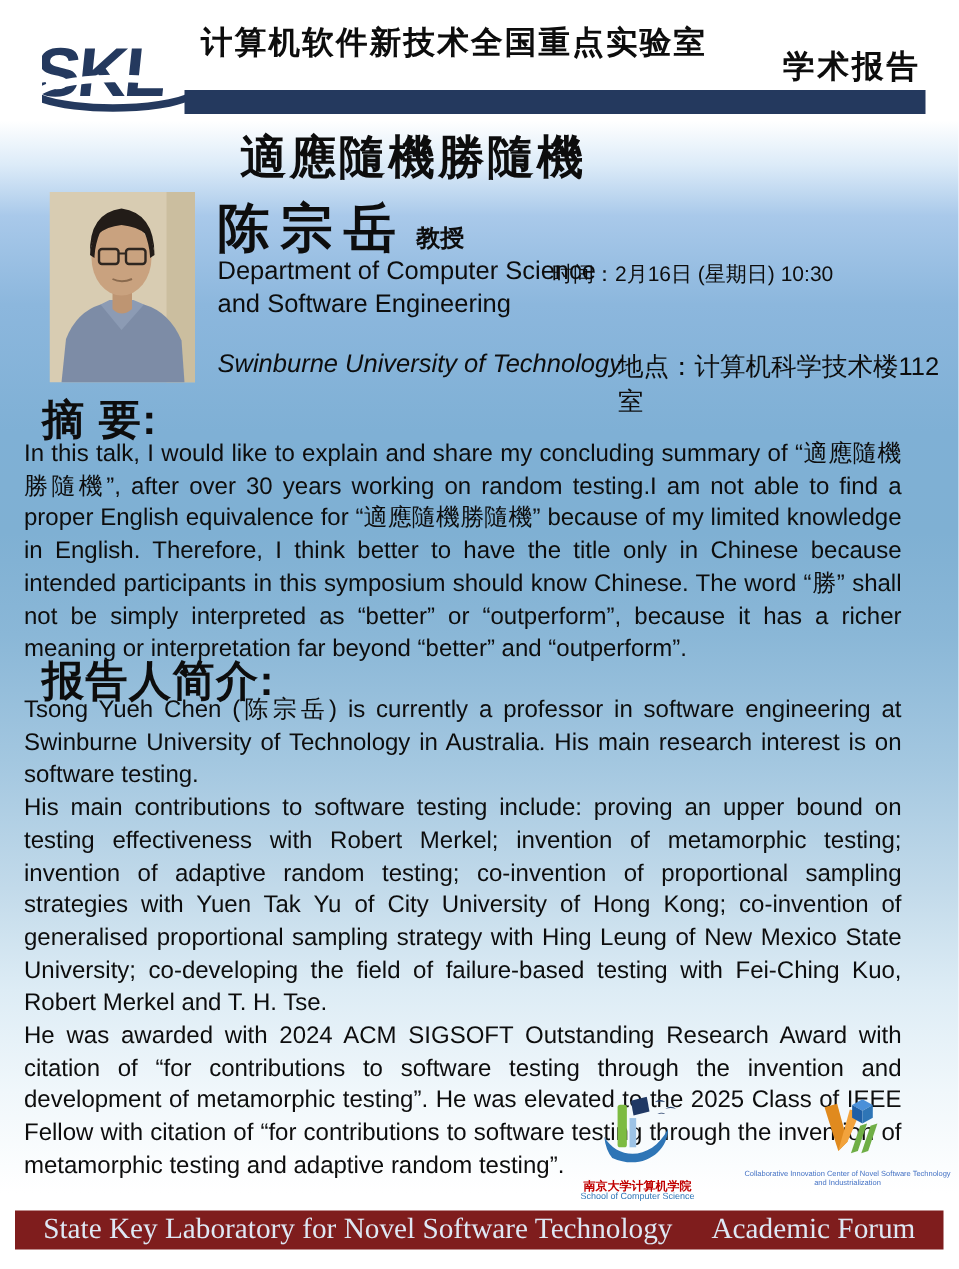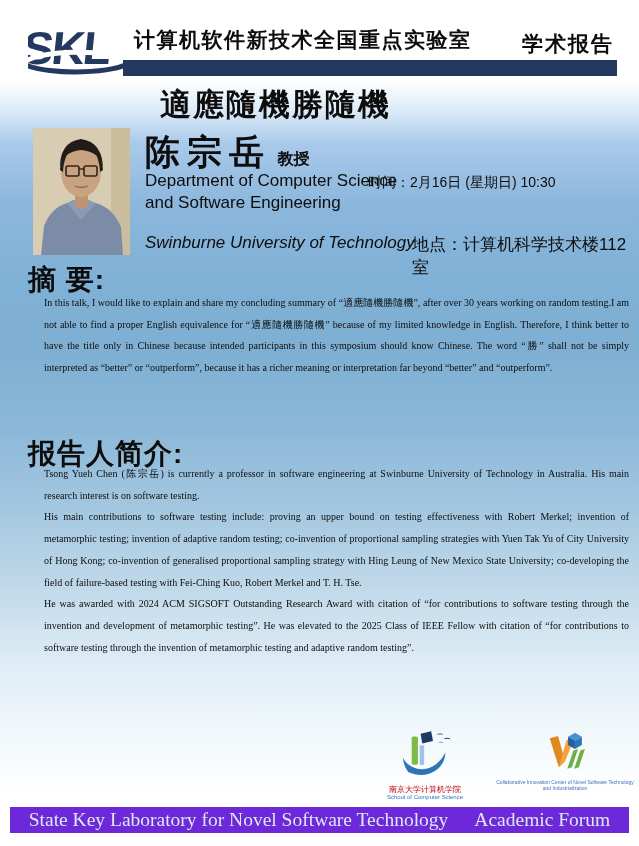--- a/index.html
+++ b/index.html
@@ -7,53 +7,53 @@
     width:639px;height:846px;overflow:hidden;position:relative;
     font-family:"Liberation Sans","DejaVu Sans",sans-serif;color:#0d0d0d;
     background:linear-gradient(180deg,
       #ffffff 0%, #ffffff 9.5%, #dcebf8 13%, #a9c9ea 17%,
       #8cb7dd 24%, #7fb0d5 34%, #7fb0d3 42%, #8ab7d7 50%,
       #a3c7e0 60%, #c2daea 70%, #ddecf5 78%, #f0f7fb 86%,
       #ffffff 94%, #ffffff 100%);
   }
   .abs{position:absolute;}
   
-  .lab-name{left:134px;top:26px;font-size:21px;font-weight:bold;letter-spacing:1.5px;}
+  .lab-name{left:134px;top:14px;font-size:21px;font-weight:bold;letter-spacing:1.5px;}
   .report-type{right:25px;top:30px;font-size:21px;font-weight:bold;letter-spacing:2px;}
   .header-bar{left:123px;top:60px;width:494px;height:16px;background:#24395E;}
   
   .talk-title{left:0;top:84px;width:551px;text-align:center;font-size:31px;font-weight:bold;letter-spacing:2px;}
   
   .photo{left:33px;top:128px;width:97px;height:127px;display:block;}
   .speaker-name-row{left:145px;top:129px;}
   .speaker-name{font-size:35px;font-weight:bold;letter-spacing:7px;font-family:Liberation Sans, sans-serif;}
   .speaker-title{font-size:16px;font-weight:bold;margin-left:2px;text-align:right;}
   .dept{left:145px;top:170px;font-size:17px;line-height:22px;}
   .time-row{left:368px;top:174px;font-size:14px;}
   .university{left:145px;top:233px;font-size:17px;font-style:italic;}
   .venue-row{left:368px;top:233px;font-size:17px;padding-left:44px;}
   
   .section-heading{left:28px;font-size:28px;font-weight:bold;letter-spacing:1px;}
   .h-abstract{top:261px;}
   .h-bio{top:435px;}
-  .body-text{left:44px;width:585px;font-family:Liberation Serif, serif;
-    font-size:10px;line-height:21.7px;text-align:justify;}
+  .body-text{left:16px;width:585px;font-family:Liberation Sans, sans-serif;
+    font-size:16px;line-height:21.7px;text-align:justify;}
   .t-abstract{top:292px;}
   .t-bio{top:463px;}
   .body-text p{margin:0;}
   
   .logo-block{text-align:center;}
   .nju-block{left:366px;top:731px;width:118px;}
   .cic-block{left:494px;top:729px;width:142px;}
-  .logo-caption-cn-nju{font-size:8px;font-weight:normal;color:#C00000;line-height:9px;}
+  .logo-caption-cn-nju{font-size:8px;font-weight:bold;color:#C00000;line-height:9px;}
   .logo-caption-en-nju{font-size:6px;color:#2E75B6;line-height:7px;}
   .logo-caption-cn-cic{font-size:10.5px;font-weight:bold;color:#C8641E;line-height:12px;margin-top:2px;}
   .logo-caption-en-cic{font-size:5px;color:#4472C4;line-height:6px;}
   
-  .footer-bar{left:10px;top:807px;width:619px;height:26px;background:#6d28d9;
+  .footer-bar{left:10px;top:807px;width:619px;height:26px;background:#7f1d1d;
     display:flex;align-items:center;justify-content:center;
     font-family:"Liberation Serif","DejaVu Serif",serif;font-size:19.5px;color:#DEE8F4;}
   .footer-gap{display:inline-block;width:26px;}
 </style>
 </head>
 <body>
 
 <div class="abs" style="left:28px;top:22px;width:100px;height:54px;">
   <svg width="100" height="54" viewBox="0 0 100 54">
     <text x="-2" y="42" font-family="Liberation Sans, sans-serif" font-size="46" font-weight="bold" fill="#24395E" transform="skewX(-6)" letter-spacing="-2">SKL</text>

